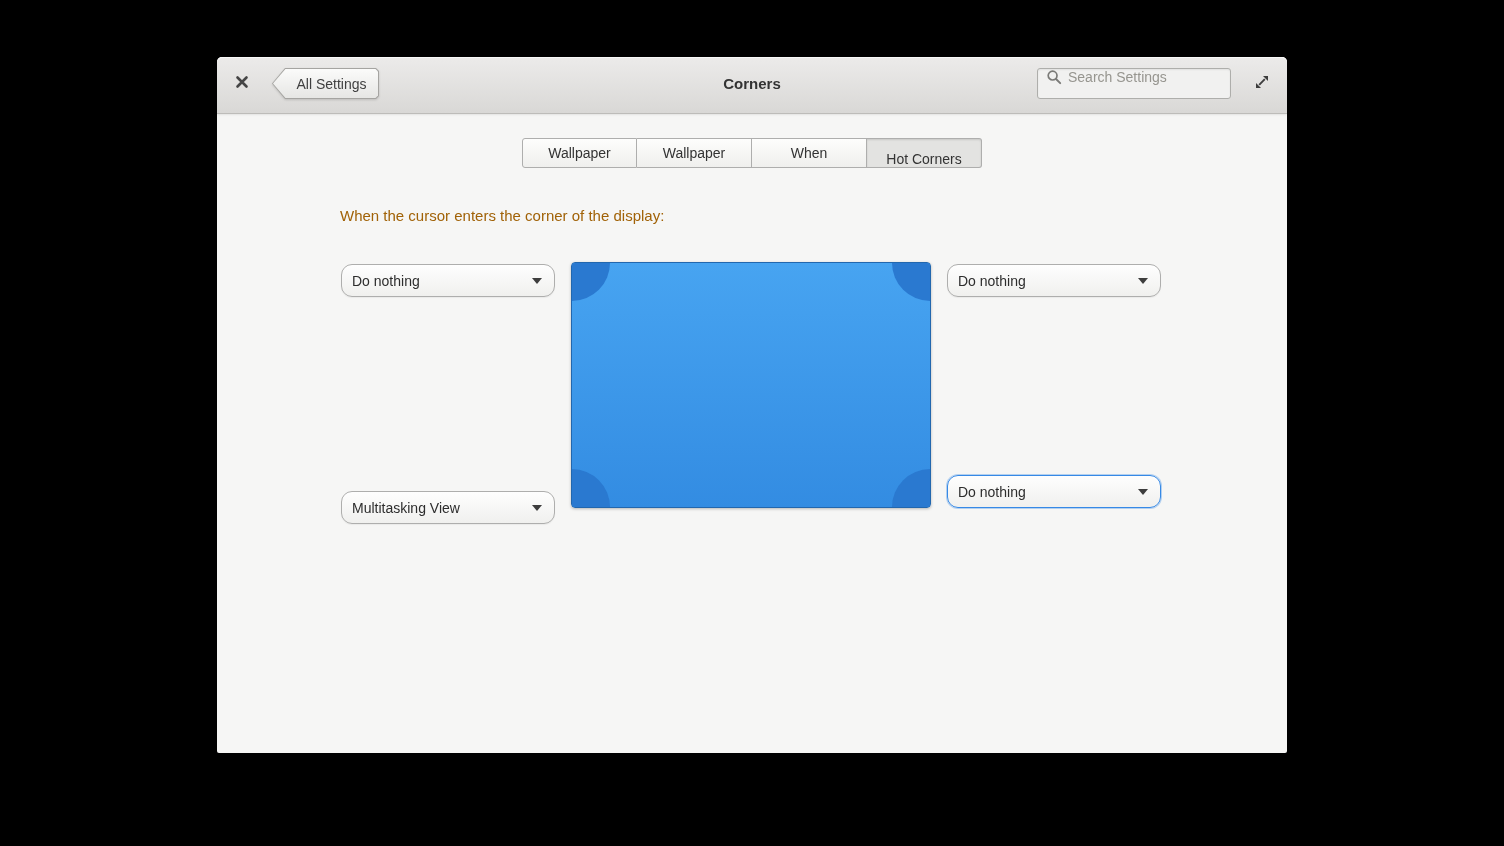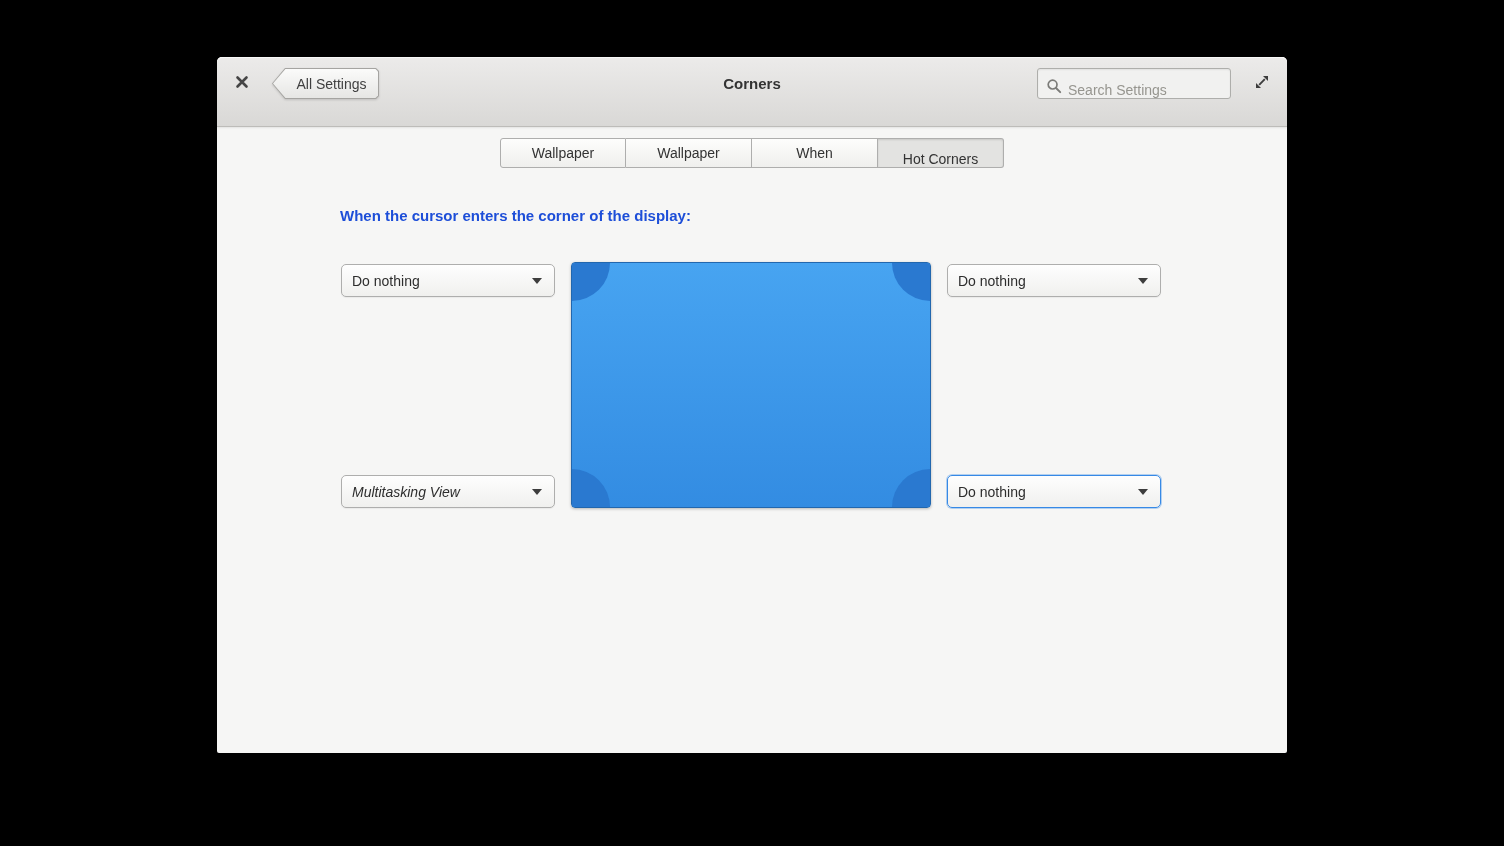--- a/index.html
+++ b/index.html
@@ -4,21 +4,21 @@
 <style>
   * { margin:0; padding:0; box-sizing:border-box; }
   html,body { width:1504px; height:846px; background:#000; overflow:hidden;
               font-family:"Liberation Sans","DejaVu Sans",sans-serif; }
 
   .window { position:absolute; left:217px; top:57px; width:1070px; height:696px;
             background:#f6f6f5; border-radius:5px 5px 2px 2px;
             box-shadow:0 12px 30px rgba(0,0,0,.55); }
 
   
-  .titlebar { position:absolute; left:0; top:0; right:0; height:70px;
+  .titlebar { position:absolute; left:0; top:0; right:0; height:57px;
               background:linear-gradient(#ecebea,#d9d8d6);
               border-bottom:1px solid #bdbcb9; border-radius:5px 5px 0 0;
               box-shadow:inset 0 1px 0 rgba(255,255,255,.65), 0 1px 2px rgba(0,0,0,.08); }
 
   .close-btn { position:absolute; left:14px; top:16px; width:22px; height:22px;
                display:flex; align-items:center; justify-content:center; cursor:pointer; }
 
   .back-btn { position:absolute; left:55px; top:11px; width:107px; height:31px; cursor:pointer;
               filter:drop-shadow(0 1px 1px rgba(0,0,0,.15)); }
   .back-outer { position:absolute; inset:0; background:#a5a4a1;
@@ -28,58 +28,58 @@
                 clip-path:polygon(12.4px 0, calc(100% - 2.5px) 0, 100% 2.5px, 100% calc(100% - 2.5px),
                                   calc(100% - 2.5px) 100%, 12.4px 100%, 0 50%);
                 display:flex; align-items:center; justify-content:center;
                 padding-left:12px; font-size:14px; color:#3f3f3f; }
 
   .title { position:absolute; left:50%; top:11px; transform:translateX(-50%);
            line-height:31px; font-size:15px; font-weight:bold; color:#333; }
 
   .search-field { position:absolute; left:820px; top:11px; width:194px; height:31px;
                   background:#f1f1f0; border:1px solid #aeaeab; border-radius:3px;
-                  box-shadow:inset 0 1px 2px rgba(0,0,0,.07); display:flex; align-items:flex-end; }
+                  box-shadow:inset 0 1px 2px rgba(0,0,0,.07); display:flex; align-items:flex-start; }
   .search-field svg { margin:0 6px 0 8px; flex:none; }
   .search-field input { flex:1; min-width:0; border:none; outline:none; background:transparent;
                         font-family:inherit; font-size:14px; color:#333; padding-right:8px; }
   .search-field input::placeholder { color:#96958f; }
 
   .maximize-btn { position:absolute; left:1033px; top:15px; width:24px; height:24px;
                   display:flex; align-items:center; justify-content:center; cursor:pointer; }
 
   
   .tabs { position:absolute; top:81px; left:0; right:0; display:flex; justify-content:center; }
-  .tab { width:126px; height:30px; border:1px solid #aeaead;
+  .tab { width:115px; height:30px; border:1px solid #aeaead;
          background:linear-gradient(#fdfdfc,#efefed);
          display:flex; align-items:center; justify-content:center;
          font-size:14px; color:#333; cursor:pointer; }
   .tab + .tab { border-left:none; }
   .tab:first-child { border-radius:3px 0 0 3px; }
   .tab:last-child  { border-radius:0 3px 3px 0; }
   .tab.active { background:#e3e3e1; box-shadow:inset 0 1px 2px rgba(0,0,0,.12);align-items:flex-end; }
 
   
   .heading { position:absolute; left:123px; top:150px; font-size:15px;
-             font-weight:bold; color:#1d4ed8; }
+             font-weight:normal; color:#a16207; }
 
   .dropdown { position:absolute; width:214px; height:33px;
-              border:1px solid #aeaead; border-radius:5px;
+              border:1px solid #aeaead; border-radius:11px;
               background:linear-gradient(#fefefe,#f0f0ee);
               display:flex; align-items:center; padding:0 12px 0 10px;
               font-size:14px; color:#2d2d2d; cursor:pointer;
               box-shadow:0 1px 1px rgba(0,0,0,.05); }
   .dropdown .caret { margin-left:auto; width:0; height:0;
                      border-left:5.5px solid transparent; border-right:5.5px solid transparent;
                      border-top:6.5px solid #3d3d3d; }
   .dropdown.focused { box-shadow:0 0 0 1px rgba(54,137,230,.35); }
 
   .dd-tl { left:124px; top:207px; }
   .dd-tr { left:730px; top:207px; }
-  .dd-bl { left:124px; top:418px;font-style:italic; }
+  .dd-bl { left:124px; top:434px; }
   .dd-br { left:730px; top:418px; }
 
   .display-preview { position:absolute; left:354px; top:205px; width:360px; height:246px;
                      border:1px solid #2267ae; border-radius:4px; overflow:hidden;
                      background:linear-gradient(#47a4f1,#338ce2);
                      box-shadow:0 1px 3px rgba(0,0,0,.25); }
   .corner { position:absolute; width:38px; height:38px; }
   .c-tl { top:0; left:0;  border-bottom-right-radius:100%; }
   .c-tr { top:0; right:0; border-bottom-left-radius:100%; }
   .c-bl { bottom:0; left:0;  border-top-right-radius:100%; }

